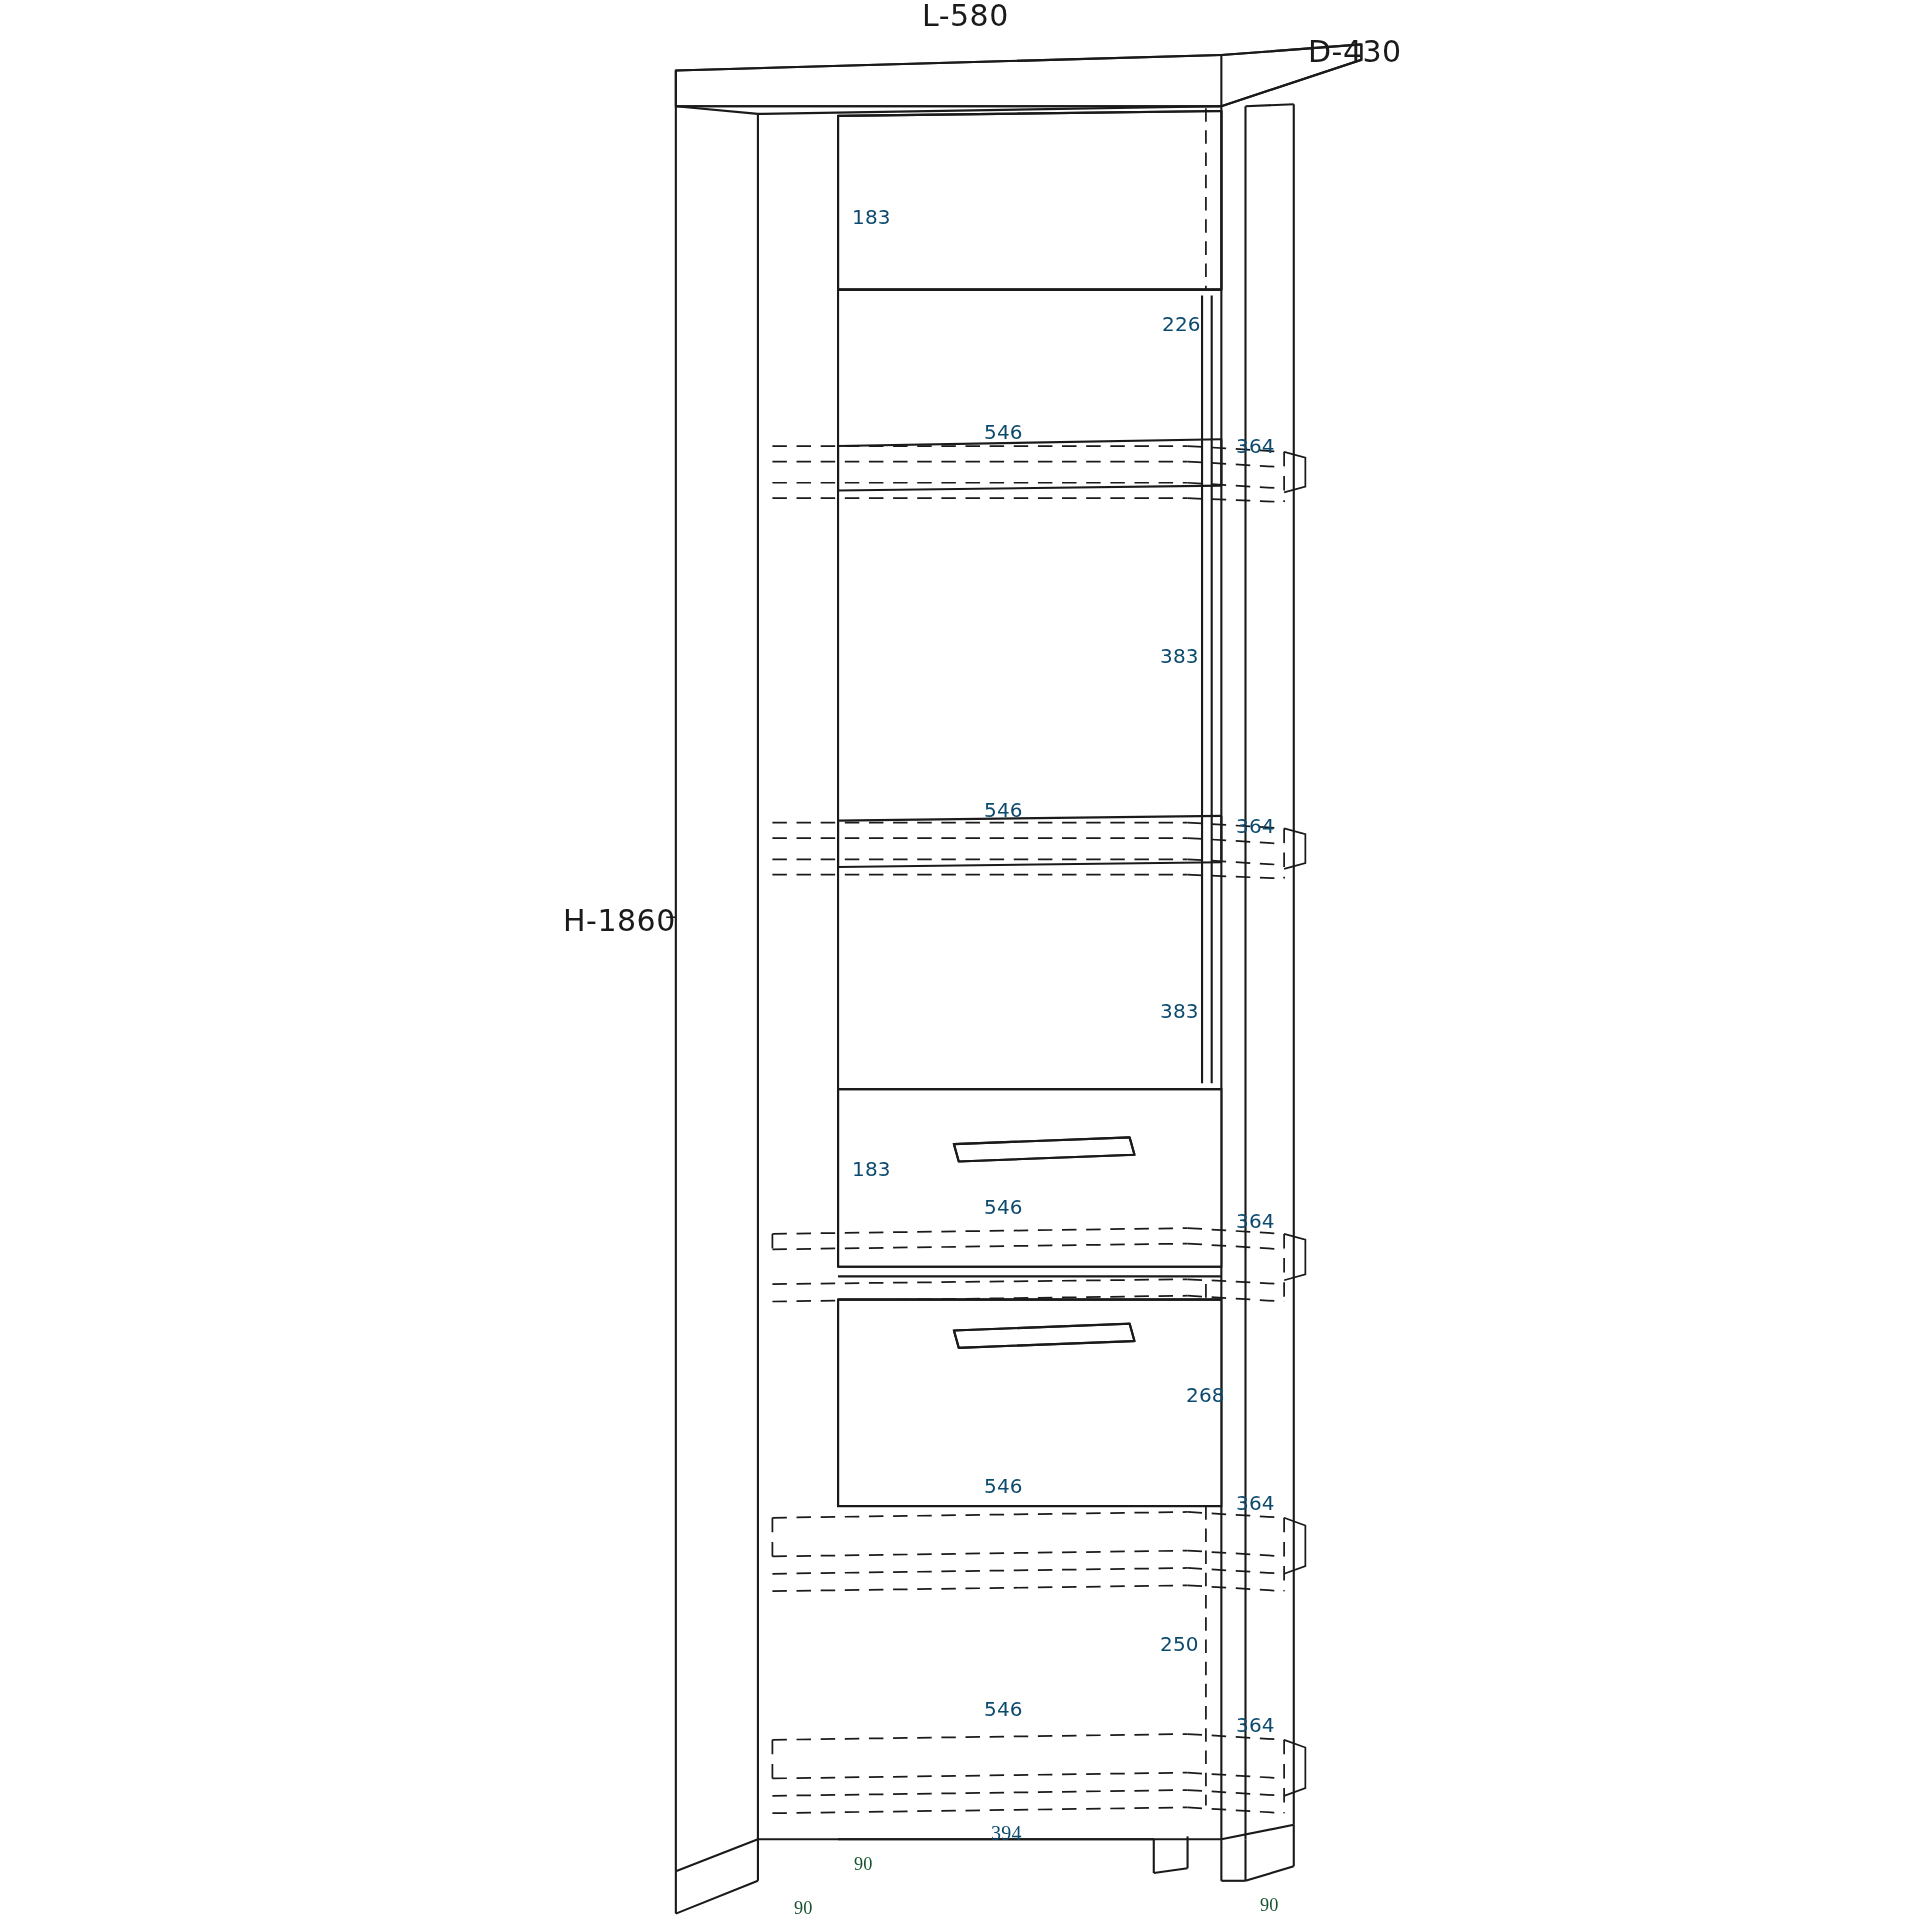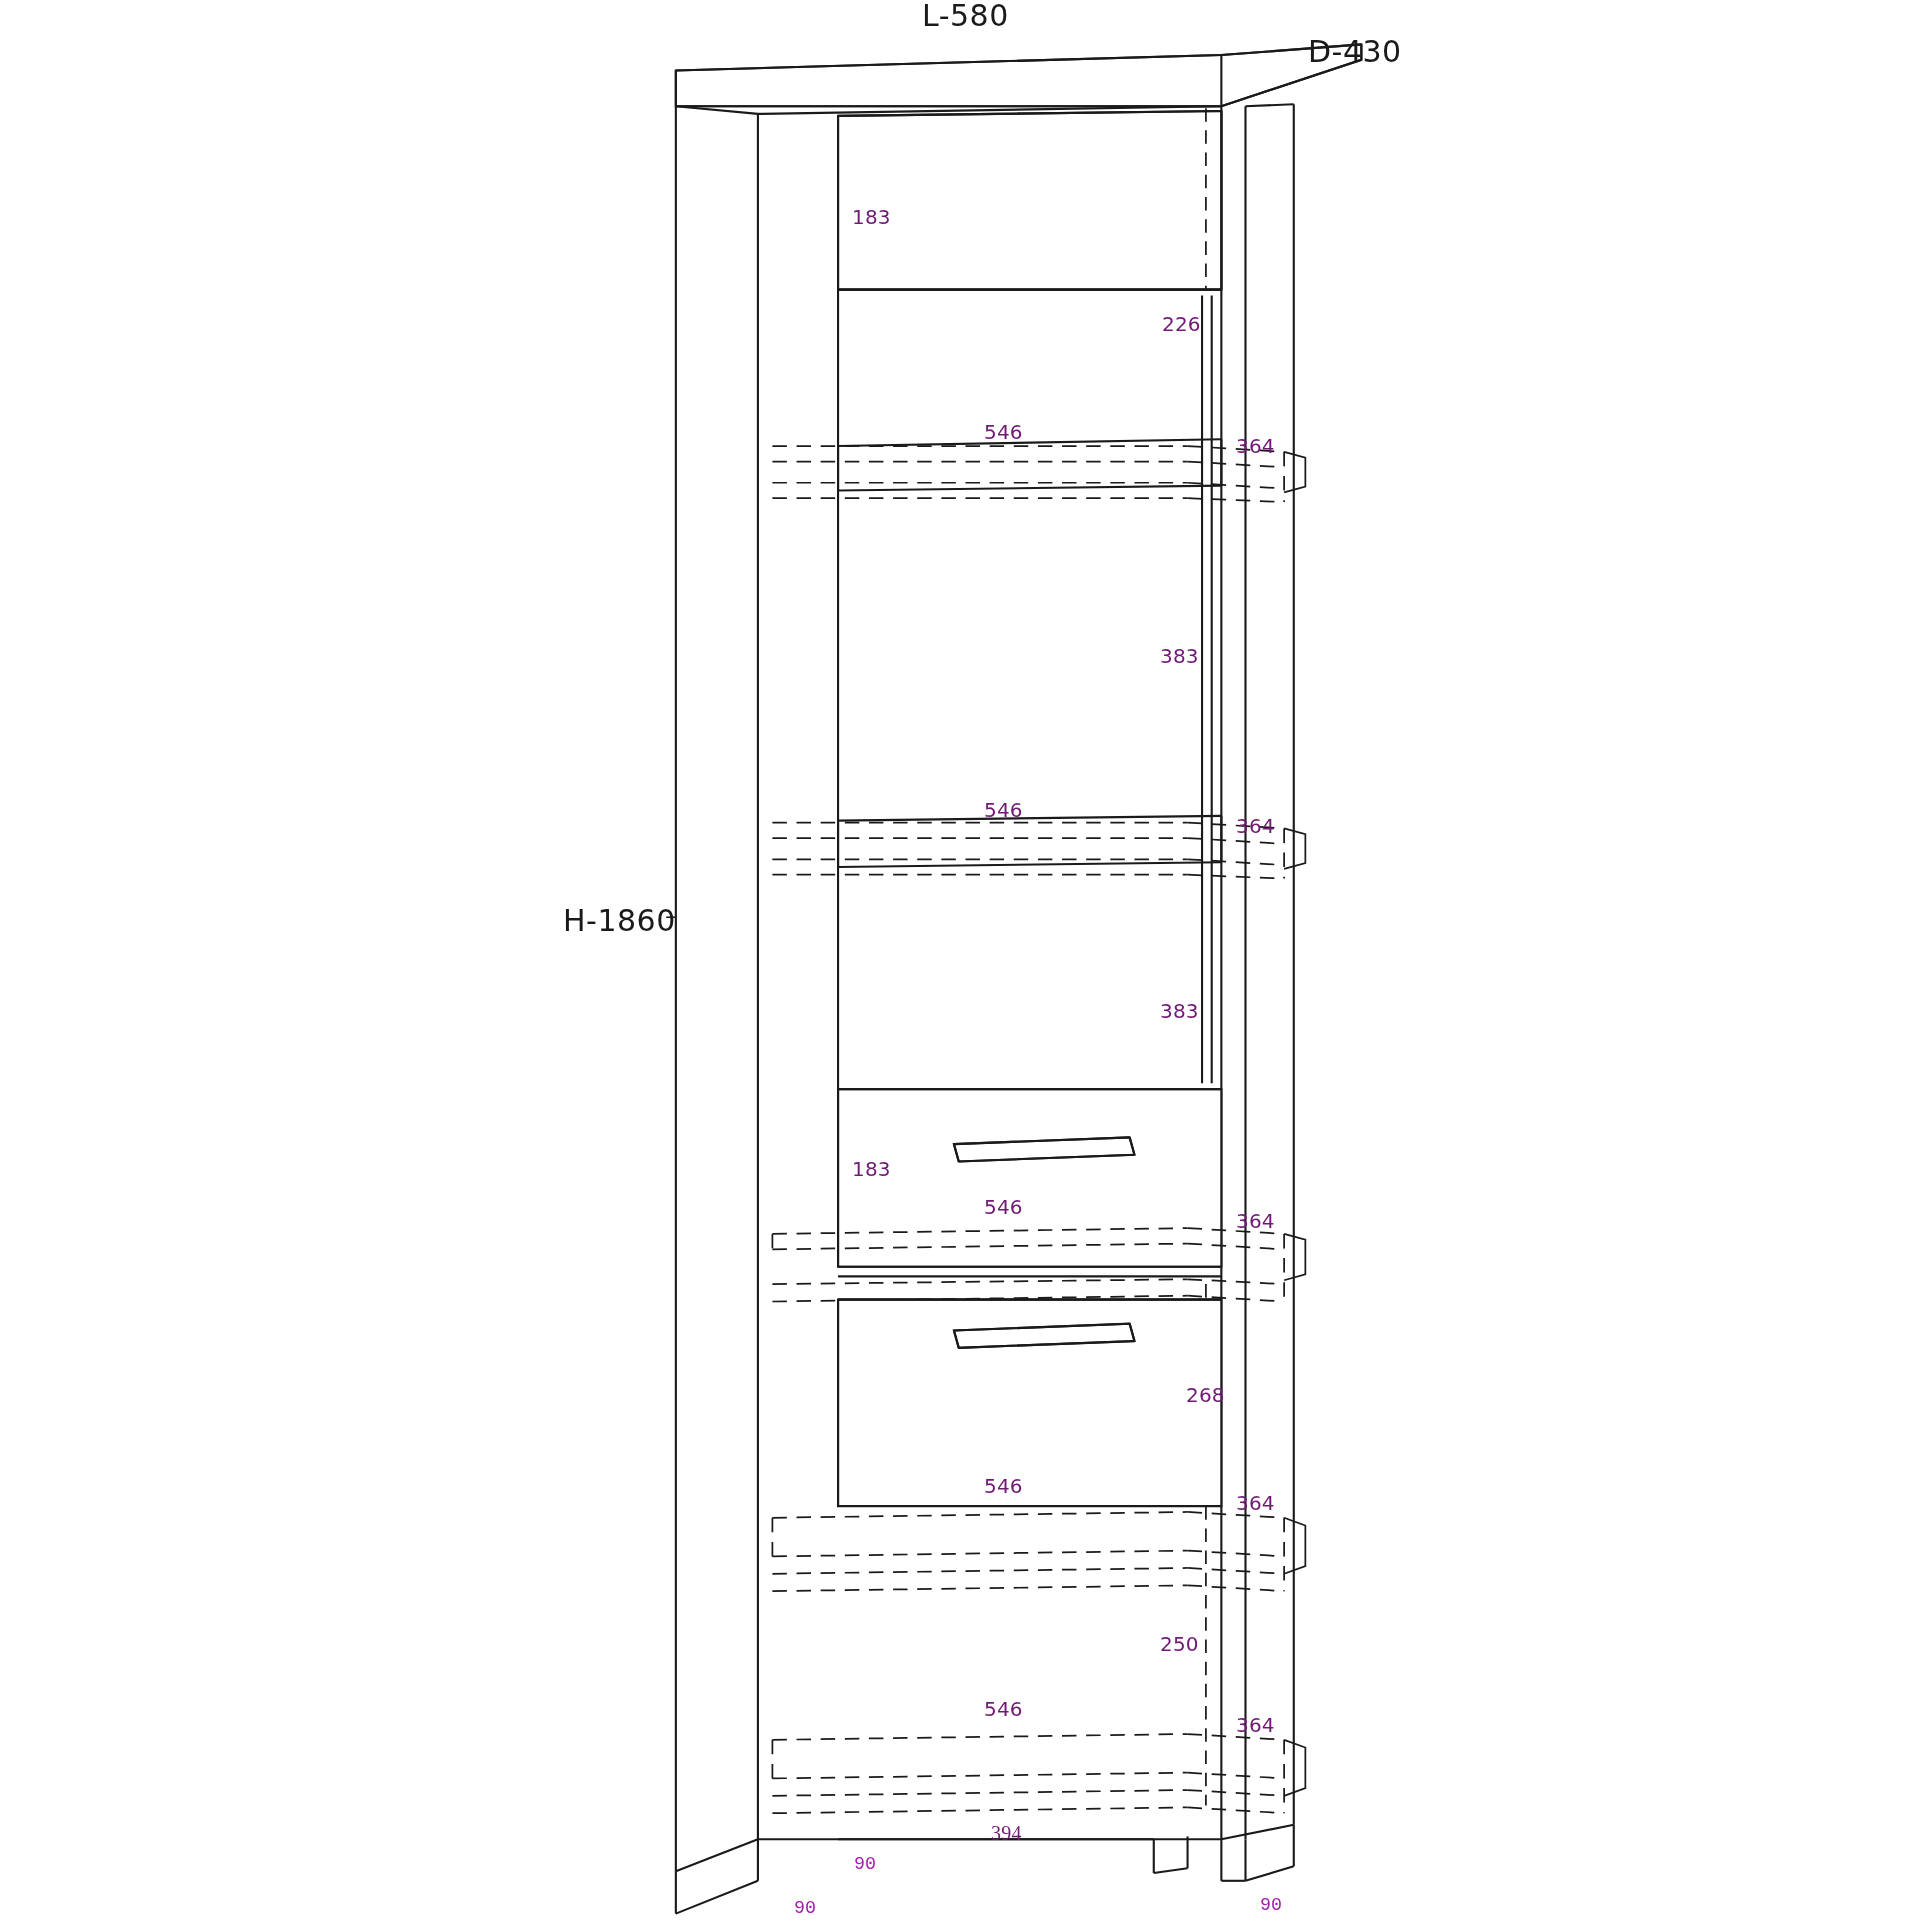--- a/index.html
+++ b/index.html
@@ -21,37 +21,37 @@
   }
   #drawing {
     position: absolute;
     left: 0;
     top: 0;
   }
   .dim-label {
     position: absolute;
     font-family: "DejaVu Sans", sans-serif;
     font-size: 20px;
-    color: #701a75;
+    color: #0c4a6e;
     white-space: nowrap;
     letter-spacing: 0.2px;
   }
   .outer-label {
     position: absolute;
     font-family: "DejaVu Sans", sans-serif;
     font-size: 30px;
     color: #1a1a1a;
     white-space: nowrap;
     letter-spacing: 0.5px;
   }
   .small-label {
     position: absolute;
-    font-family: Liberation Mono, monospace;
+    font-family: Liberation Serif, serif;
     font-size: 18.3px;
-    color: #a21caf;
+    color: #14532d;
     white-space: nowrap;
   }
 </style>
 </head>
 <body>
 
 <div id="stage">
 
   <svg id="drawing" width="1931" height="1931" viewBox="0 0 2000 2000">
     <g fill="none" stroke="#1a1a1a" stroke-width="2.2" stroke-linejoin="miter" stroke-linecap="butt">

